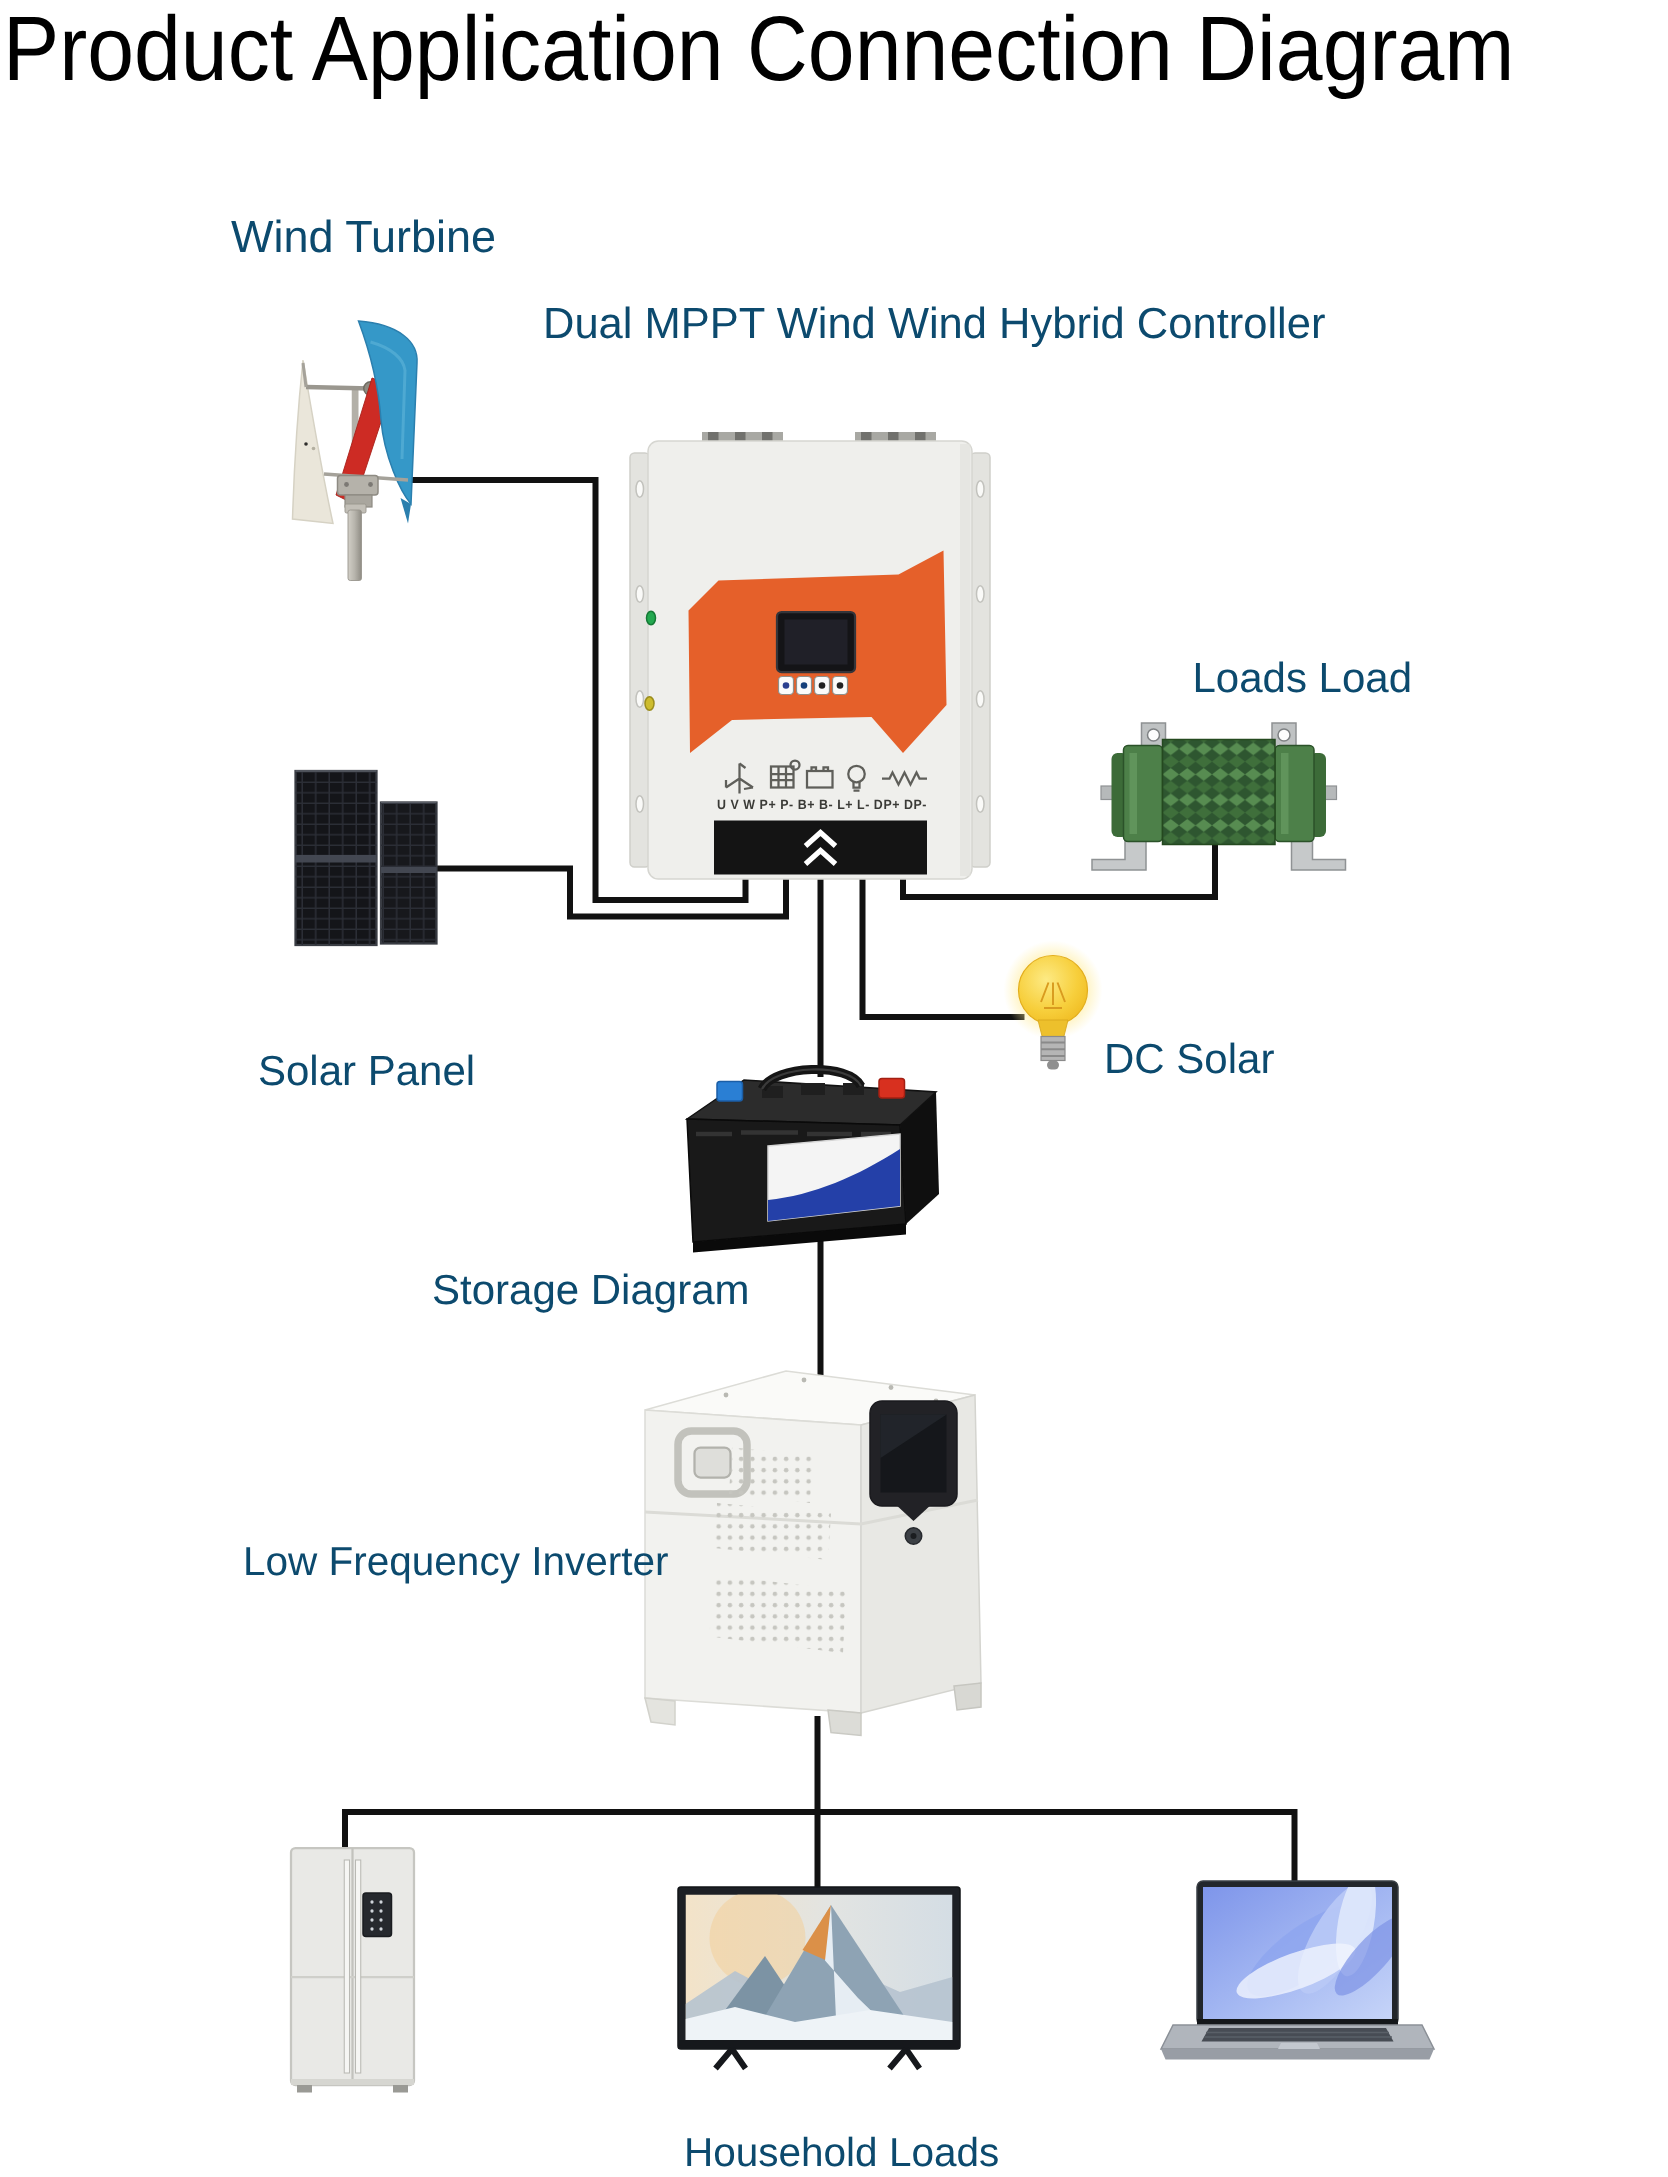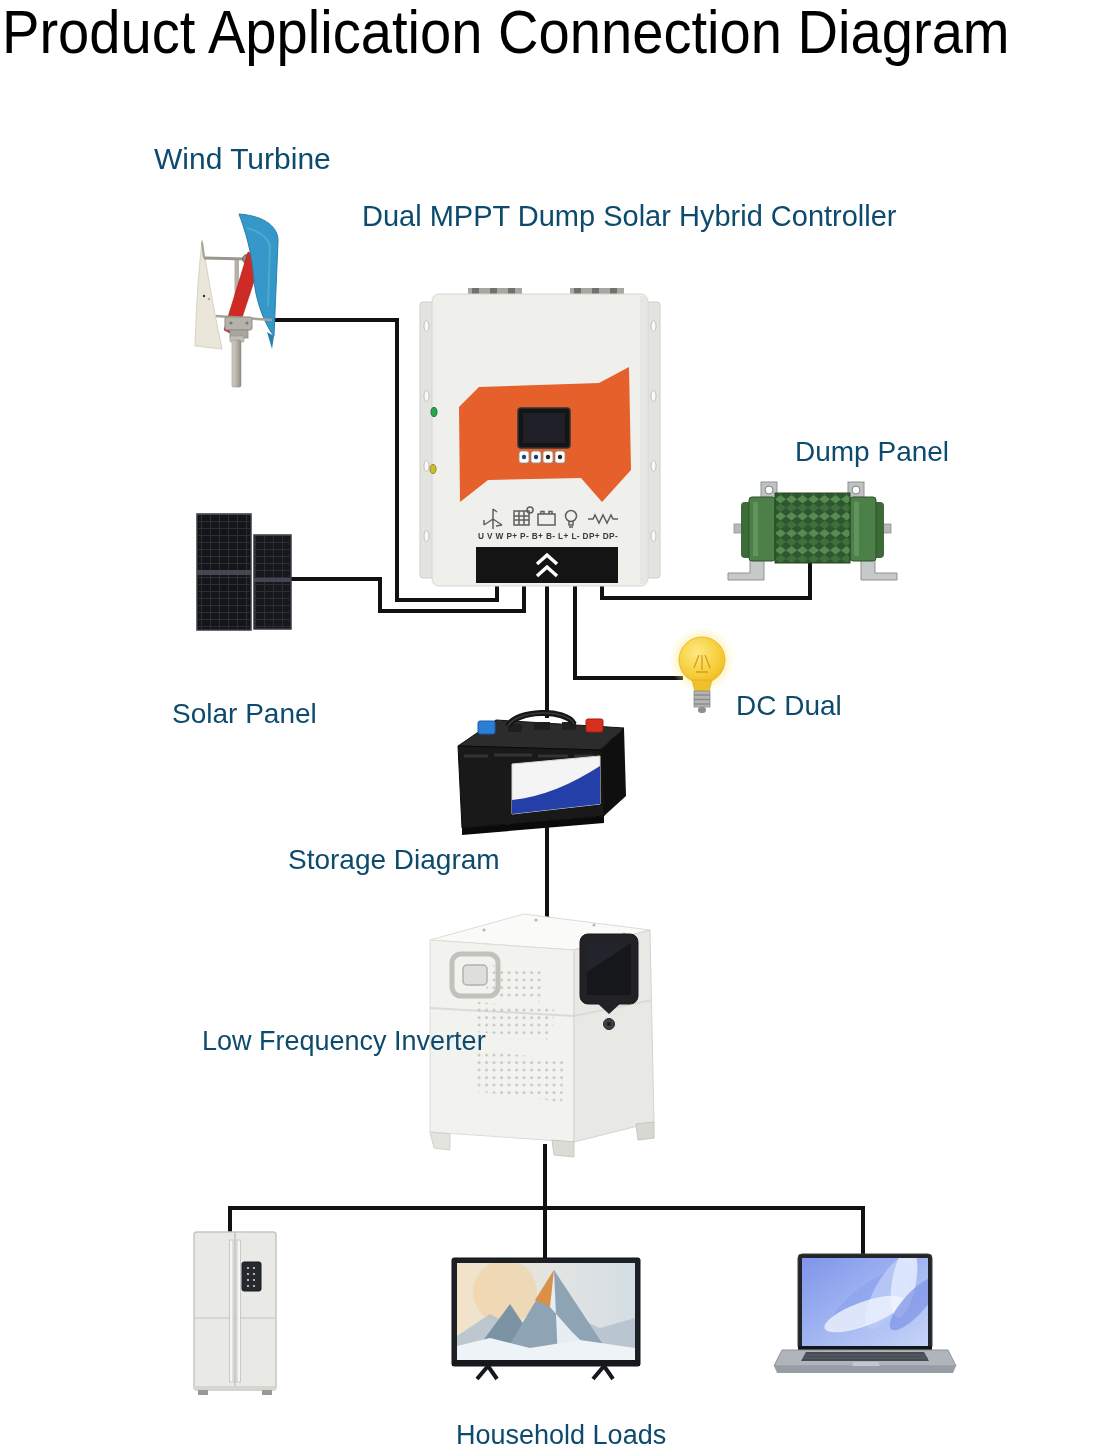--- a/index.html
+++ b/index.html
@@ -303,21 +303,21 @@
       <rect x="26" y="94" width="134" height="4" fill="#14171a"></rect>
       <polygon points="10,98 176,98 184,114 2,114" fill="#b0b5bc" stroke="#8c9198" stroke-width="1"></polygon>
       <polygon points="34,100 152,100 157,109 29,109" fill="#474c54"></polygon>
       <path d="M32,103 h122 M31,106 h125" stroke="#5a6068" stroke-width="1"></path>
       <polygon points="82,110 106,110 108,114 80,114" fill="#c3c8cf"></polygon>
       <polygon points="2,114 184,114 181,121 5,121" fill="#989da5"></polygon>
     </g>
   </svg>
 
   <div class="label" style="left:154px;top:142px;font-size:30px;">Wind Turbine</div>
-  <div class="label" style="left:362px;top:200px;font-size:29px;">Dual MPPT Dump Solar Hybrid Controller</div>
-  <div class="label" style="left:795px;top:436px;font-size:28px;">Dump Panel</div>
+  <div class="label" style="left:362px;top:200px;font-size:29px;">Dual MPPT Wind Wind Hybrid Controller</div>
+  <div class="label" style="left:795px;top:436px;font-size:28px;">Loads Load</div>
   <div class="label" style="left:172px;top:698px;font-size:28px;text-align:right;">Solar Panel</div>
-  <div class="label" style="left:736px;top:690px;font-size:28px;">DC Dual</div>
+  <div class="label" style="left:736px;top:690px;font-size:28px;">DC Solar</div>
   <div class="label" style="left:288px;top:844px;font-size:28px;">Storage Diagram</div>
-  <div class="label" style="left:162px;top:1026px;font-size:27px;margin-left:40px;">Low Frequency Inverter</div>
+  <div class="label" style="left:162px;top:1026px;font-size:27px;">Low Frequency Inverter</div>
   <div class="label" style="left:456px;top:1420px;font-size:27px;">Household Loads</div>
 
 </div>
 
 </body></html>

